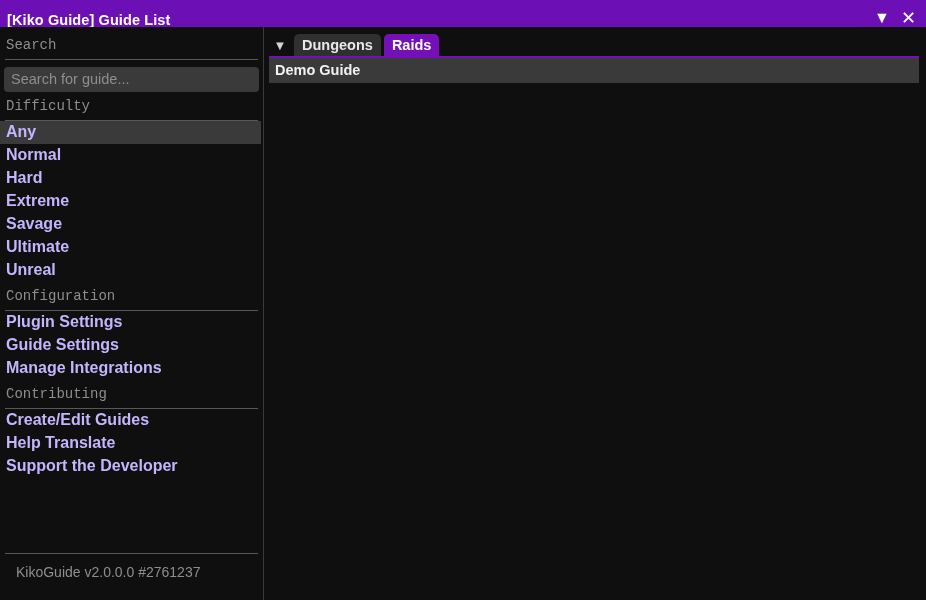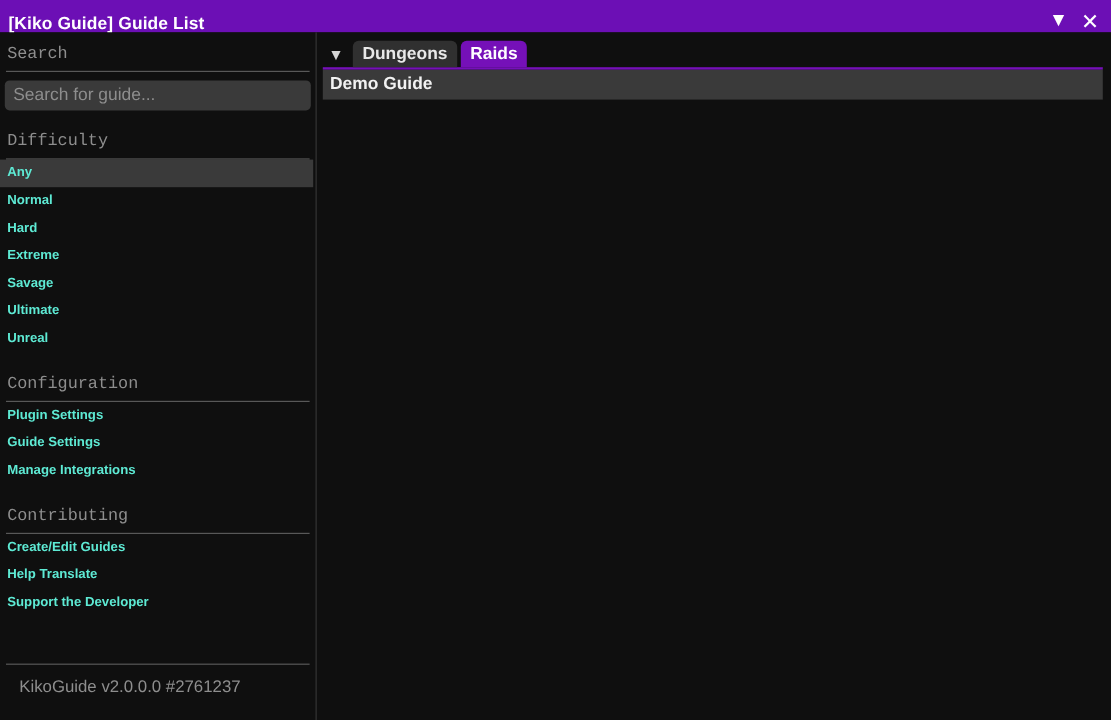--- a/index.html
+++ b/index.html
@@ -105,26 +105,26 @@
     background: transparent;
     border: none;
     outline: none;
     width: 100%;
     color: #fca5a5;
     font-family: "Liberation Sans", sans-serif;
     font-size: 14.5px;
   }
   .search-box input::placeholder { color: #8e8e8e; opacity: 1; }
 
-  .group { margin-top: 17px; }
+  .group { margin-top: 5px; }
   .group.first { margin-top: 0; }
 
   .menu-item {
-    color: #5eead4;
-    font-size: 11px;
+    color: #c4b5fd;
+    font-size: 16px;
     font-weight: bold;
     line-height: 1;
     padding: 5px 0 5px 6px;
     height: 23px;
     display: flex;
     align-items: center;
     cursor: pointer;
     white-space: nowrap;
   }
   .menu-item.selected {

